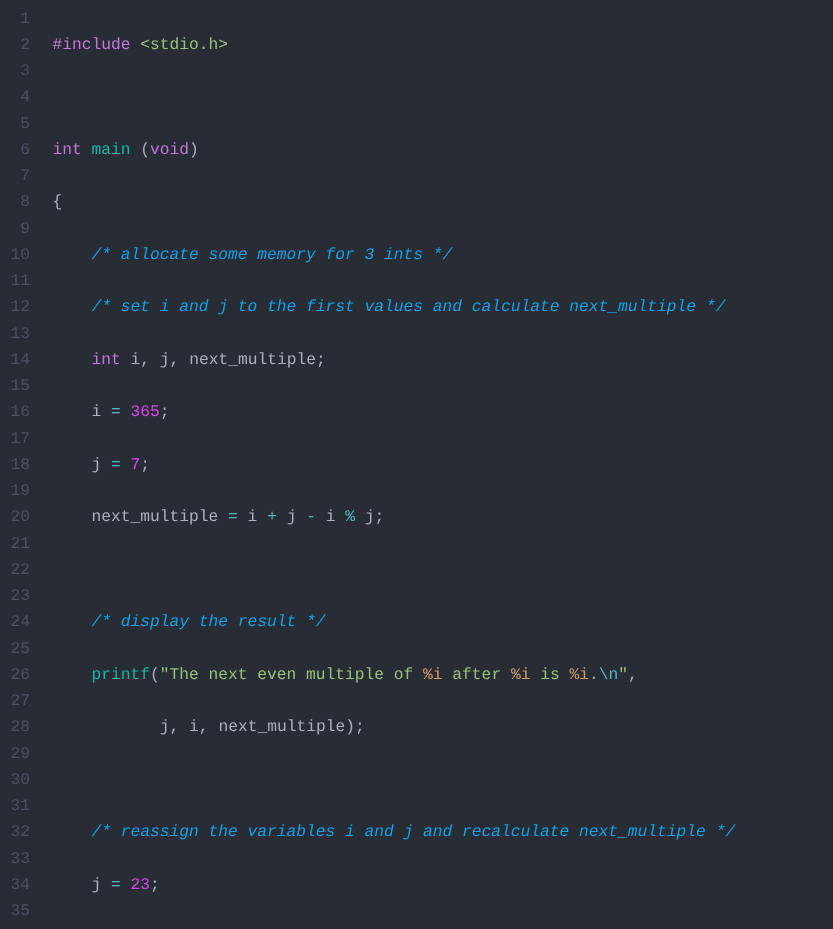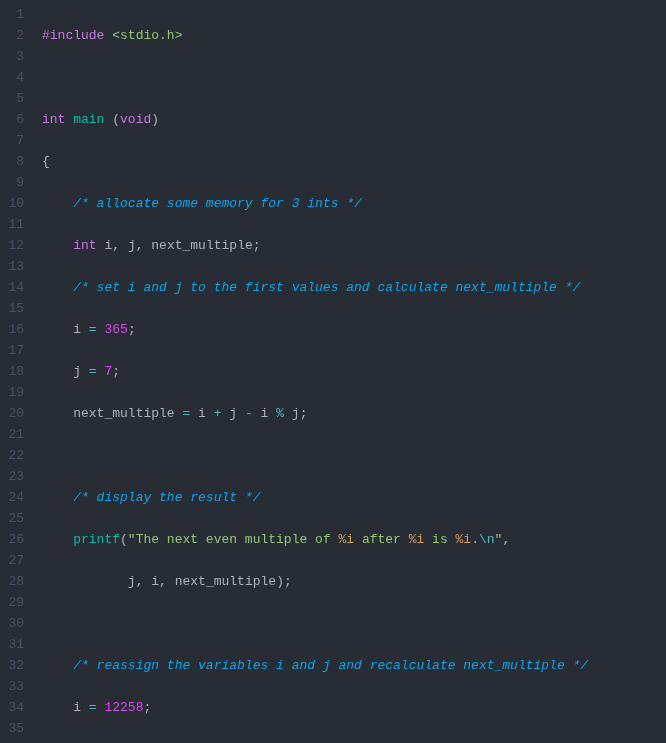--- a/index.html
+++ b/index.html
@@ -87,32 +87,31 @@
       <span class="ln">33</span>
       <span class="ln">34</span>
       <span class="ln">35</span>
     </div>
   <div class="code">
 <span class="line"><span class="tok-pp">#include</span> <span class="tok-sys">&lt;stdio.h&gt;</span></span>
 <span class="line"></span>
 <span class="line"><span class="tok-kw">int</span> <span class="tok-fn">main</span> <span class="tok-pn">(</span><span class="tok-kw">void</span><span class="tok-pn">)</span></span>
 <span class="line"><span class="tok-pn">{</span></span>
 <span class="line">    <span class="tok-cmt">/* allocate some memory for 3 ints */</span></span>
+<span class="line">    <span class="tok-cmt">/* set i and j to the first values and calculate next_multiple */</span></span>
 <span class="line">    <span class="tok-kw">int</span> <span class="tok-id">i</span><span class="tok-pn">,</span> <span class="tok-id">j</span><span class="tok-pn">,</span> <span class="tok-id">next_multiple</span><span class="tok-pn">;</span></span>
-<span class="line">    <span class="tok-cmt">/* set i and j to the first values and calculate next_multiple */</span></span>
 <span class="line">    <span class="tok-id">i</span> <span class="tok-op">=</span> <span class="tok-num">365</span><span class="tok-pn">;</span></span>
 <span class="line">    <span class="tok-id">j</span> <span class="tok-op">=</span> <span class="tok-num">7</span><span class="tok-pn">;</span></span>
 <span class="line">    <span class="tok-id">next_multiple</span> <span class="tok-op">=</span> <span class="tok-id">i</span> <span class="tok-op">+</span> <span class="tok-id">j</span> <span class="tok-op">-</span> <span class="tok-id">i</span> <span class="tok-op">%</span> <span class="tok-id">j</span><span class="tok-pn">;</span></span>
 <span class="line"></span>
 <span class="line">    <span class="tok-cmt">/* display the result */</span></span>
 <span class="line">    <span class="tok-fn">printf</span><span class="tok-pn">(</span><span class="tok-str">"The next even multiple of </span><span class="tok-fmt">%i</span><span class="tok-str"> after </span><span class="tok-fmt">%i</span><span class="tok-str"> is </span><span class="tok-fmt">%i</span><span class="tok-str">.</span><span class="tok-esc">\n</span><span class="tok-str">"</span><span class="tok-pn">,</span></span>
 <span class="line">           <span class="tok-id">j</span><span class="tok-pn">,</span> <span class="tok-id">i</span><span class="tok-pn">,</span> <span class="tok-id">next_multiple</span><span class="tok-pn">)</span><span class="tok-pn">;</span></span>
 <span class="line"></span>
 <span class="line">    <span class="tok-cmt">/* reassign the variables i and j and recalculate next_multiple */</span></span>
-<span class="line">    <span class="tok-id">i</span> <span class="tok-op">=</span> <span class="tok-num">12258</span><span class="tok-pn">;</span></span>
 <span class="line">    <span class="tok-id">j</span> <span class="tok-op">=</span> <span class="tok-num">23</span><span class="tok-pn">;</span></span>
 
 
 
 
 
 
 
 
 

